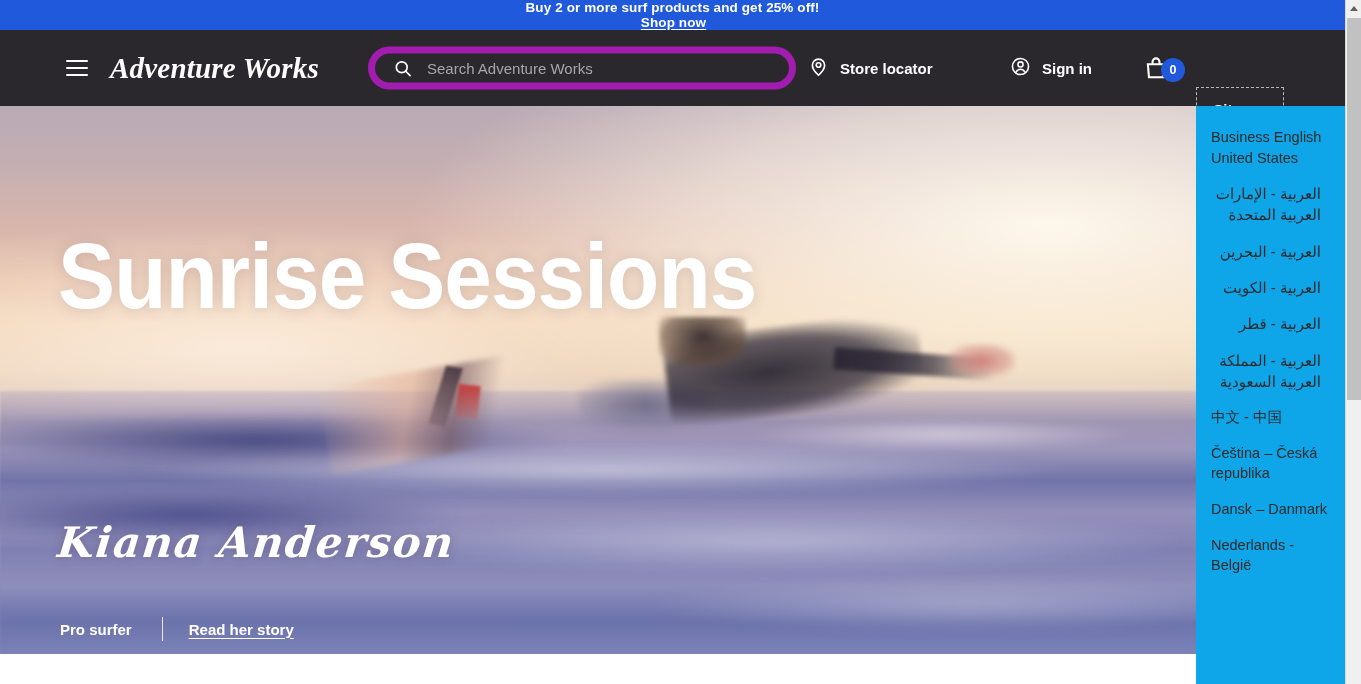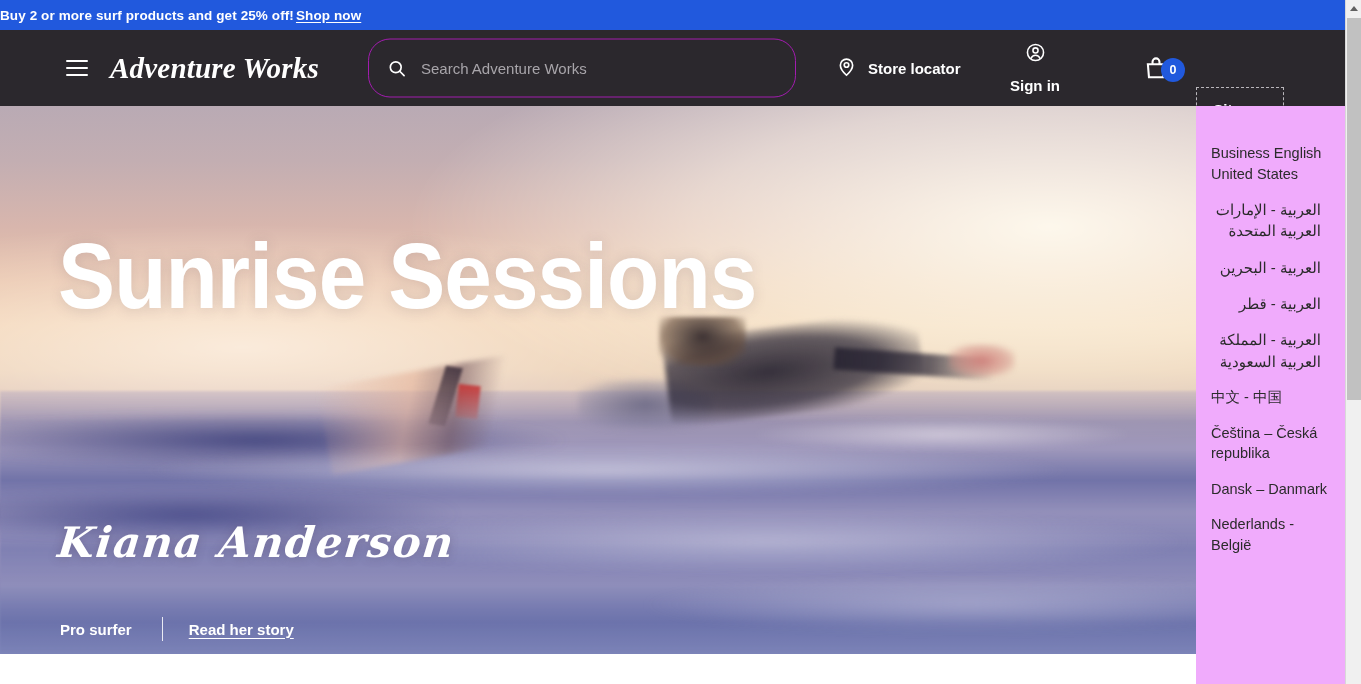--- a/index.html
+++ b/index.html
@@ -32,24 +32,25 @@
   
   .promo-bar {
     position: absolute;
     left: 0; top: 0;
     width: 1345px;
     height: 30px;
     background: #2159dd;
     color: #ffffff;
     display: flex;
     align-items: center;
-    justify-content: flex-start;
+    justify-content: center;
     font-size: 13.5px;
     font-weight: 700;
     letter-spacing: .1px;
+    flex-direction: column;
   }
   .promo-text { white-space: nowrap; }
   .promo-link {
     margin-left: 2px;
     color: #ffffff;
     text-decoration: underline;
     text-underline-offset: 2px;
     font-weight: 700;
     cursor: pointer;
     white-space: nowrap;
@@ -96,22 +97,22 @@
     font-size: 29px;
     letter-spacing: .2px;
     white-space: nowrap;
     cursor: pointer;
   }
 
   .search-wrap {
     position: absolute;
     left: 368px; top: 50%;
     transform: translateY(-50%);
-    width: 428px; height: 59px;
-    border: 1px solid #a21caf;
+    width: 428px; height: 43px;
+    border: 7px solid #a21caf;
     border-radius: 22px;
     display: flex;
     align-items: center;
     background: transparent;
     cursor: text;
   }
   .search-icon {
     margin-left: 18px;
     width: 20px; height: 20px;
     flex: 0 0 auto;
@@ -139,22 +140,22 @@
     transform: translateY(-50%);
     display: flex;
     align-items: center;
     gap: 11px;
     color: #ffffff;
     font-size: 15px;
     font-weight: 700;
     cursor: pointer;
     white-space: nowrap;
   }
-  #store-locator { left: 836px; justify-content: space-between; }
-  #sign-in { left: 1010px; flex-direction: column; }
+  #store-locator { left: 808px; justify-content: space-between; }
+  #sign-in { left: 1010px; }
 
   .cart {
     position: absolute;
     left: 1143px; top: 50%;
     transform: translateY(-50%);
     width: 26px; height: 26px;
     cursor: pointer;
   }
   .cart-badge {
     position: absolute;
@@ -416,23 +417,23 @@
     align-items: center;
     justify-content: center;
   }
 
   
   .site-menu {
     position: absolute;
     left: 1196px; top: 106px;
     width: 149px;
     height: 578px;
-    background: #f0abfc;
+    background: #0ea5e9;
     overflow: hidden;
-    padding: 30px 0 0 0;
+    padding: 14px 0 0 0;
     z-index: 30;
   }
   .site-item {
     padding: 7px 14px 8px 15px;
     font-size: 14.5px;
     line-height: 1.42;
     color: #2b2b2b;
     cursor: pointer;
     word-wrap: break-word;
   }
@@ -578,20 +579,21 @@
         <a class="meta-link">Read her story</a>
       </div>
 
       <button class="cta">SHOP SURFBOARDS</button>
     </div>
 
     <div class="site-menu">
       <div class="site-item">Business English United States</div>
       <div class="site-item rtl">العربية - الإمارات العربية المتحدة</div>
       <div class="site-item rtl">العربية - البحرين</div>
+      <div class="site-item rtl">العربية - الكويت</div>
       <div class="site-item rtl">العربية - قطر</div>
       <div class="site-item rtl">العربية - المملكة العربية السعودية</div>
       <div class="site-item">中文 - 中国</div>
       <div class="site-item">Čeština – Česká republika</div>
       <div class="site-item">Dansk – Danmark</div>
       <div class="site-item">Nederlands - België</div>
     </div>
 
   </div>
 

